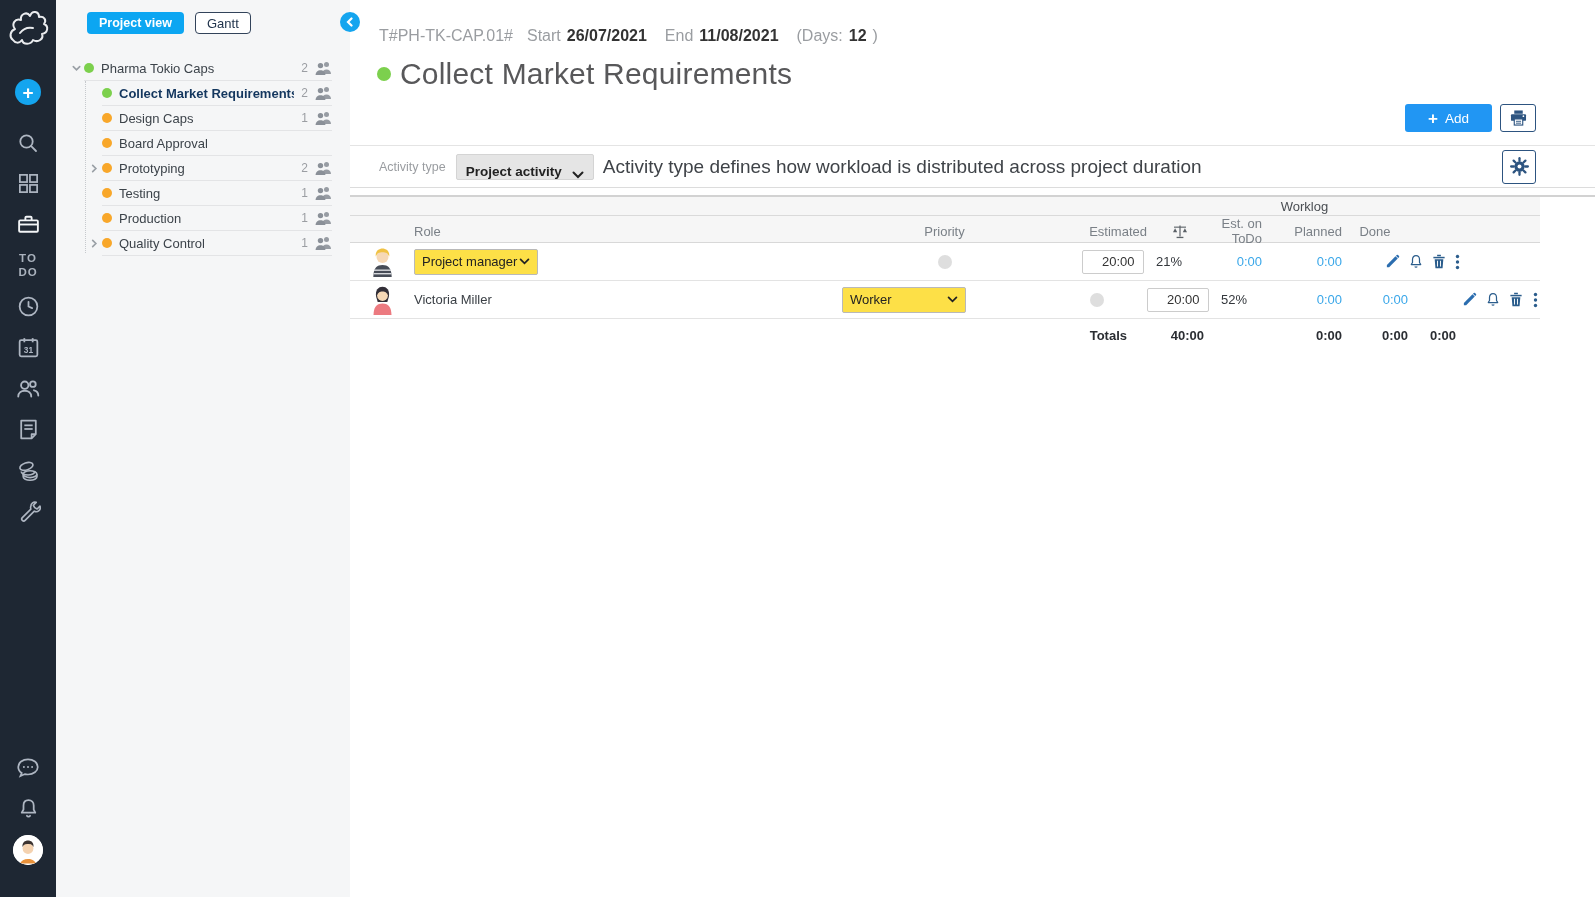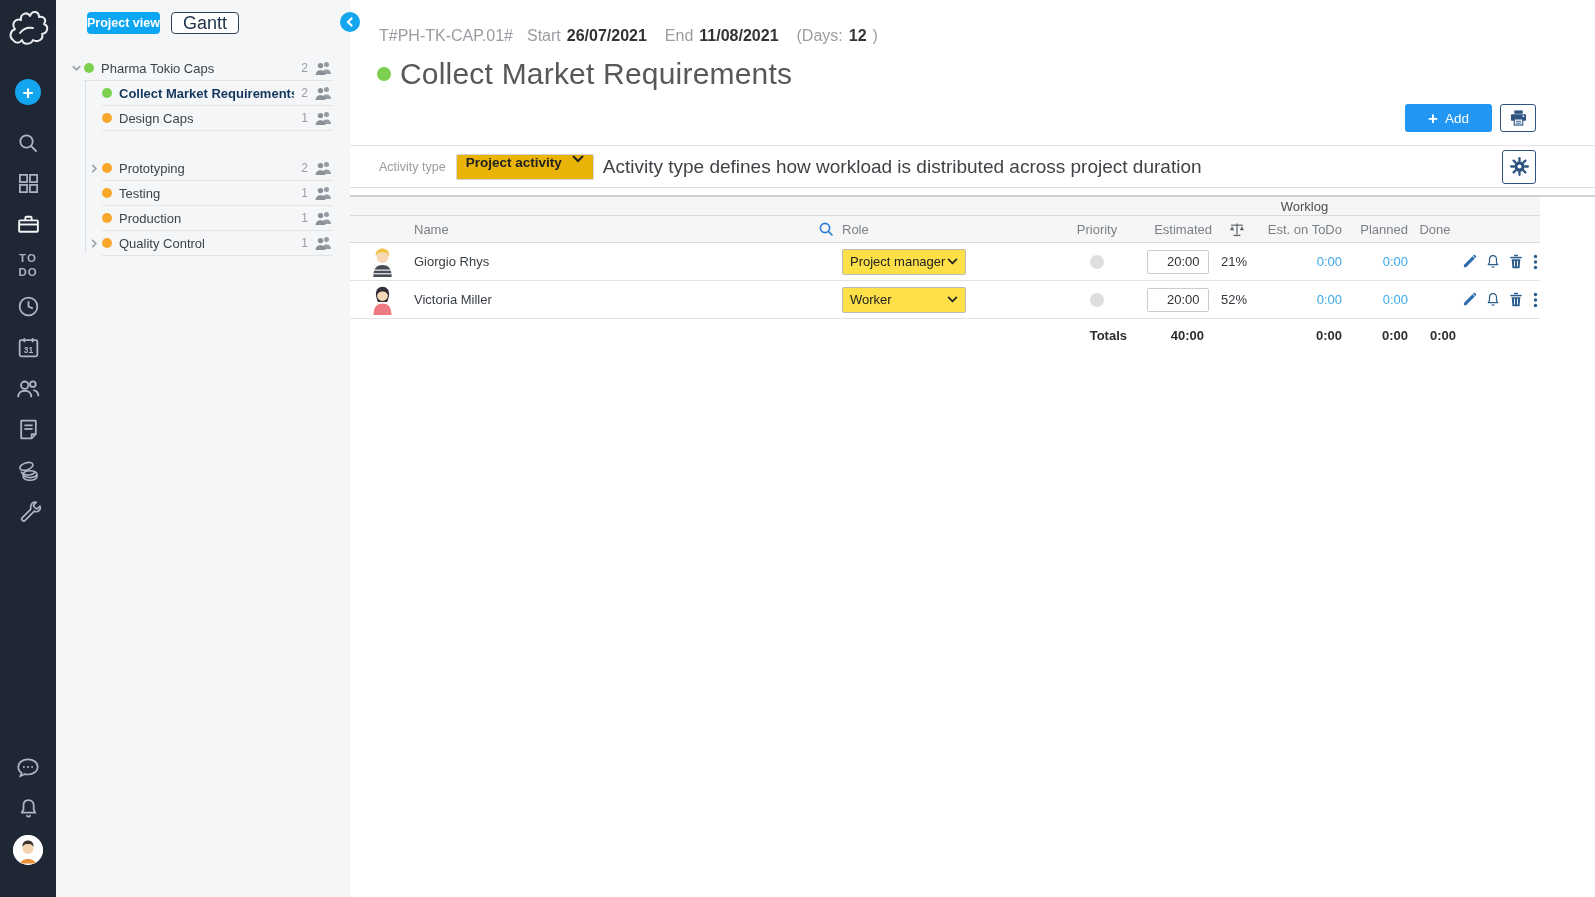--- a/index.html
+++ b/index.html
@@ -15,24 +15,24 @@
     color:#fff; font-size:19px; font-weight:bold; display:flex; align-items:center; justify-content:center; cursor:pointer; line-height:1; }
   .icon-col { margin-top:17px; display:flex; flex-direction:column; align-items:center; }
   .icon-slot { height:41px; width:76px; display:flex; align-items:center; justify-content:center; cursor:pointer; }
   .todo-txt { width:30px; font-size:11.5px; font-weight:bold; letter-spacing:1px; color:#aab2bd; text-align:center; line-height:1.15; }
   .side-spacer { flex:1; }
   .side-avatar { width:30px; height:30px; border-radius:50%; background:#fff; overflow:hidden; margin:6px 0 32px 0; cursor:pointer; }
 
   
   .tree-panel { width:294px; flex:0 0 294px; background:#f5f6f7; position:relative; padding-top:12px; }
   .tree-buttons { display:flex; gap:11px; padding-left:31px; }
-  .btn-project-view { height:22px; padding:0 0; background:#0ca6f2; border:none; border-radius:4px;
+  .btn-project-view { height:22px; padding:0 12px; background:#0ca6f2; border:none; border-radius:4px;
     color:#fff; font-size:12.5px; font-weight:bold; font-family:inherit; cursor:pointer; }
   .btn-gantt { height:22px; padding:0 11px; background:#fff; border:1px solid #32435a; border-radius:4px;
-    color:#22354d; font-size:18px; font-family:inherit; cursor:pointer; }
+    color:#22354d; font-size:13px; font-family:inherit; cursor:pointer; }
   .tree { margin-top:22px; position:relative; }
   .tree-guide { position:absolute; left:29px; top:25px; height:172px; border-left:1px dotted #c6c9cd; }
   .tree-item { height:25px; display:flex; align-items:center; }
   .tree-item .chev-slot { width:16px; height:16px; flex:0 0 16px; display:flex; align-items:center; justify-content:center; cursor:pointer; }
   .tree-item.lvl0 { padding-left:12px; }
   .tree-item.lvl1 { padding-left:30px; }
   .item-body { flex:1; height:100%; display:flex; align-items:center; gap:7px;
     border-bottom:1px solid #e3e4e6; margin-right:18px; min-width:0; }
   .status-dot { width:10px; height:10px; border-radius:50%; flex:0 0 10px; }
   .dot-green { background:#7cd04d; }
@@ -65,22 +65,22 @@
     padding-right:59px; border-bottom:1px solid #e4e4e4; }
   .btn-add { height:28px; min-width:87px; background:#2196f3; color:#fff; border:none; border-radius:3px;
     font-size:13.5px; font-family:inherit; display:flex; align-items:center; justify-content:center; gap:7px; cursor:pointer; }
   .btn-add .plus-glyph { font-size:17px; font-weight:bold; line-height:1; }
   .btn-icon { height:28px; width:36px; background:#fff; border:1px solid #2d5480; border-radius:3px;
     display:flex; align-items:center; justify-content:center; cursor:pointer; }
   .btn-gear { height:34px; width:34px; }
 
   .activity-row { height:42px; display:flex; align-items:center; padding:0 59px 0 29px; border-bottom:1px solid #dcdcdc; }
   .activity-label { font-size:12.5px; color:#9a9da1; margin-right:10px; }
-  .fake-select { height:26px; background:#eab308; border:1px solid #d4d4d4; border-radius:2px; display:flex;
-    align-items:flex-start; gap:10px; padding:0 9px; cursor:pointer; }
+  .fake-select { height:26px; background:#e5e5e5; border:1px solid #d4d4d4; border-radius:2px; display:flex;
+    align-items:flex-end; gap:10px; padding:0 9px; cursor:pointer; }
   .fake-select .sel-text { font-size:13.5px; font-weight:bold; color:#222; }
   .activity-hint { font-size:19px; color:#3f4348; margin-left:9px; flex:1; }
 
   
   .assign-table { margin-top:7px; border-top:2px solid #d2d2d2; padding-right:55px; font-size:13px; }
   .t-grid { display:grid; grid-template-columns:64px 1fr 205px 100px 65px 50px 80px 66px 54px 78px; align-items:center; }
   .group-row { height:19px; background:#f6f6f6; border-bottom:1px solid #dadada; }
   .group-worklog { grid-column:5/10; text-align:center; font-size:13px; color:#4a4e53; }
   .head-row { height:27px; background:#f6f6f6; border-bottom:1px solid #d8d8d8; color:#7a8087; font-size:13px; }
   .hc-name { display:flex; align-items:center; justify-content:space-between; padding-right:8px; }
@@ -277,20 +277,24 @@
               <circle cx="11.5" cy="3.6" r="2.5"></circle>
               <path d="M7 13 c0-2.8 2-4.4 4.5-4.4 S16 10.2 16 13 Z"></path>
               <circle cx="5.5" cy="4.6" r="2.7" fill="#8a9098"></circle>
               <path d="M.6 14 c0-3 2.2-4.8 4.9-4.8 s4.9 1.8 4.9 4.8 Z" fill="#8a9098"></path>
             </svg>
         </div>
       </div>
 
       <div class="tree-item lvl1">
         <span class="chev-slot"></span>
+        <div class="item-body">
+          <span class="status-dot dot-orange"></span>
+          <span class="tree-label">Board Approval</span>
+        </div>
       </div>
 
       <div class="tree-item lvl1">
         <span class="chev-slot">
           <svg width="11" height="11" viewBox="0 0 12 12" fill="none" stroke="#9aa0a6" stroke-width="1.8" stroke-linecap="round">
               <path d="M4 2.5 L7.5 6 L4 9.5"></path>
             </svg>
         </span>
         <div class="item-body">
           <span class="status-dot dot-orange"></span>
@@ -426,27 +430,20 @@
     </div>
 
     <div class="assign-table">
 
       <div class="t-grid group-row">
         <div class="group-worklog">Worklog</div>
       </div>
 
       <div class="t-grid head-row">
         <div></div>
-        <div class="hc-name">
-          <span>Name</span>
-          <svg width="16" height="16" viewBox="0 0 16 16" fill="none" stroke="#2b7fd4" stroke-width="1.7" stroke-linecap="round">
-            <circle cx="7" cy="7" r="4.6"></circle>
-              <line x1="10.6" y1="10.6" x2="14" y2="14"></line>
-          </svg>
-        </div>
         <div class="hc-role">
             <span>Role</span>
           </div>
         <div class="hc-center">Priority</div>
         <div class="hc-right">Estimated</div>
         <div class="hc-center">
           <svg width="16" height="15" viewBox="0 0 16 15" style="margin:0 auto" fill="#5b6167">
             <rect x="7.4" y="1.5" width="1.2" height="11"></rect>
             <rect x="2" y="2.6" width="12" height="1.1"></rect>
             <path d="M3.1 4.2 L1 8.2 h4.2 Z"></path>
@@ -463,21 +460,20 @@
       <div class="t-grid body-row">
         <div class="cell-avatar">
           <svg width="27" height="31" viewBox="0 0 27 31">
             <path d="M13.5 19 c-5.5 0-8.5 3-9 9.5 l-.2 2.5 h18.4 l-.2-2.5 C22 22 19 19 13.5 19 Z" fill="#474c57"></path>
             <rect x="5" y="23.5" width="17" height="1.4" fill="#d7d9dd"></rect>
               <rect x="4.6" y="27" width="17.8" height="1.4" fill="#d7d9dd"></rect>
             <circle cx="13.5" cy="11" r="6" fill="#f6d8b6"></circle>
             <path d="M6.8 10.5 C6 5 10 2.5 13.5 2.5 c3.5 0 7.5 2.5 6.7 8 C18.6 7.5 17.5 6.3 13.5 6.3 s-5.1 1.2-6.7 4.2 Z" fill="#f0c244"></path>
           </svg>
         </div>
-        <div class="cell-name">Giorgio Rhys</div>
         <div>
           <div class="role-select">
             <span class="sel-text">Project manager</span>
             <svg width="11" height="7" viewBox="0 0 12 8" fill="none" stroke="#222" stroke-width="2" stroke-linecap="round">
                 <path d="M1.5 1.5 L6 6 L10.5 1.5"></path>
               </svg>
           </div>
         </div>
         <div class="cell-priority">
             <span class="prio-dot"></span>

